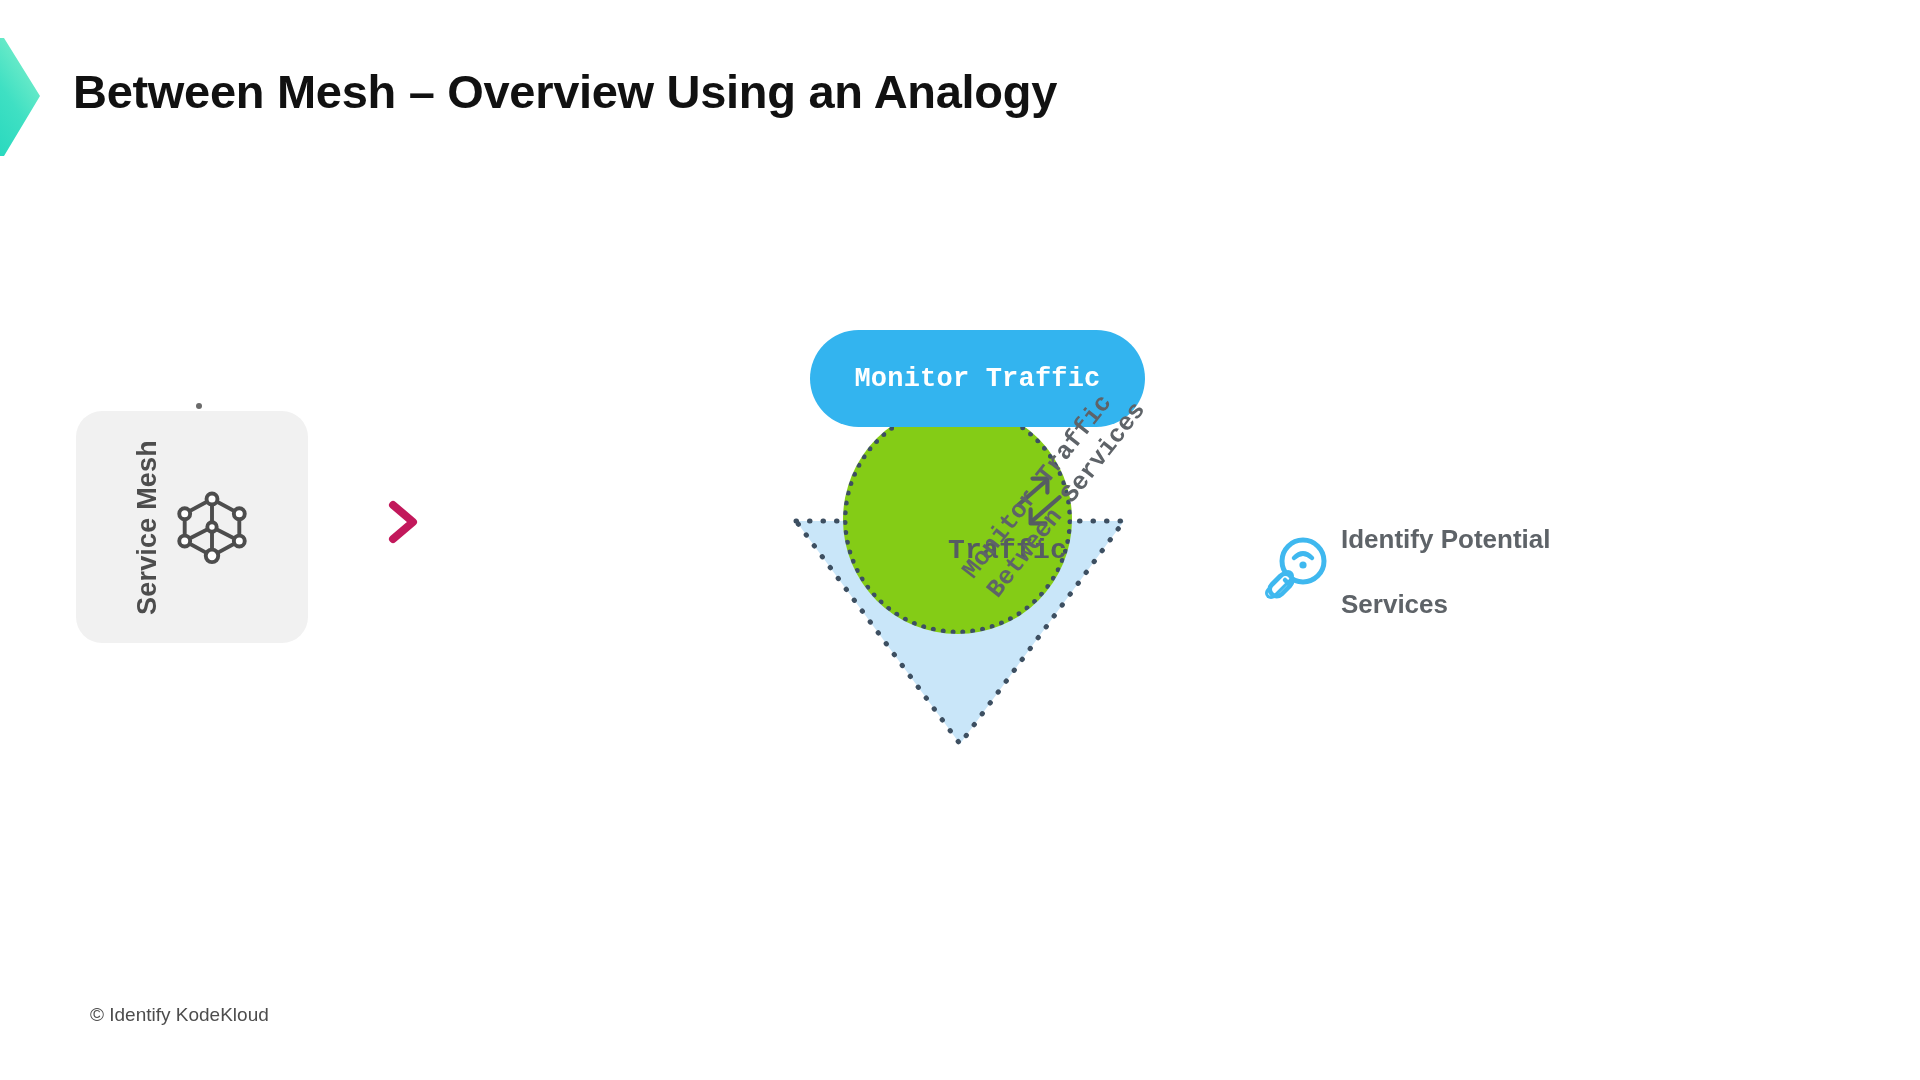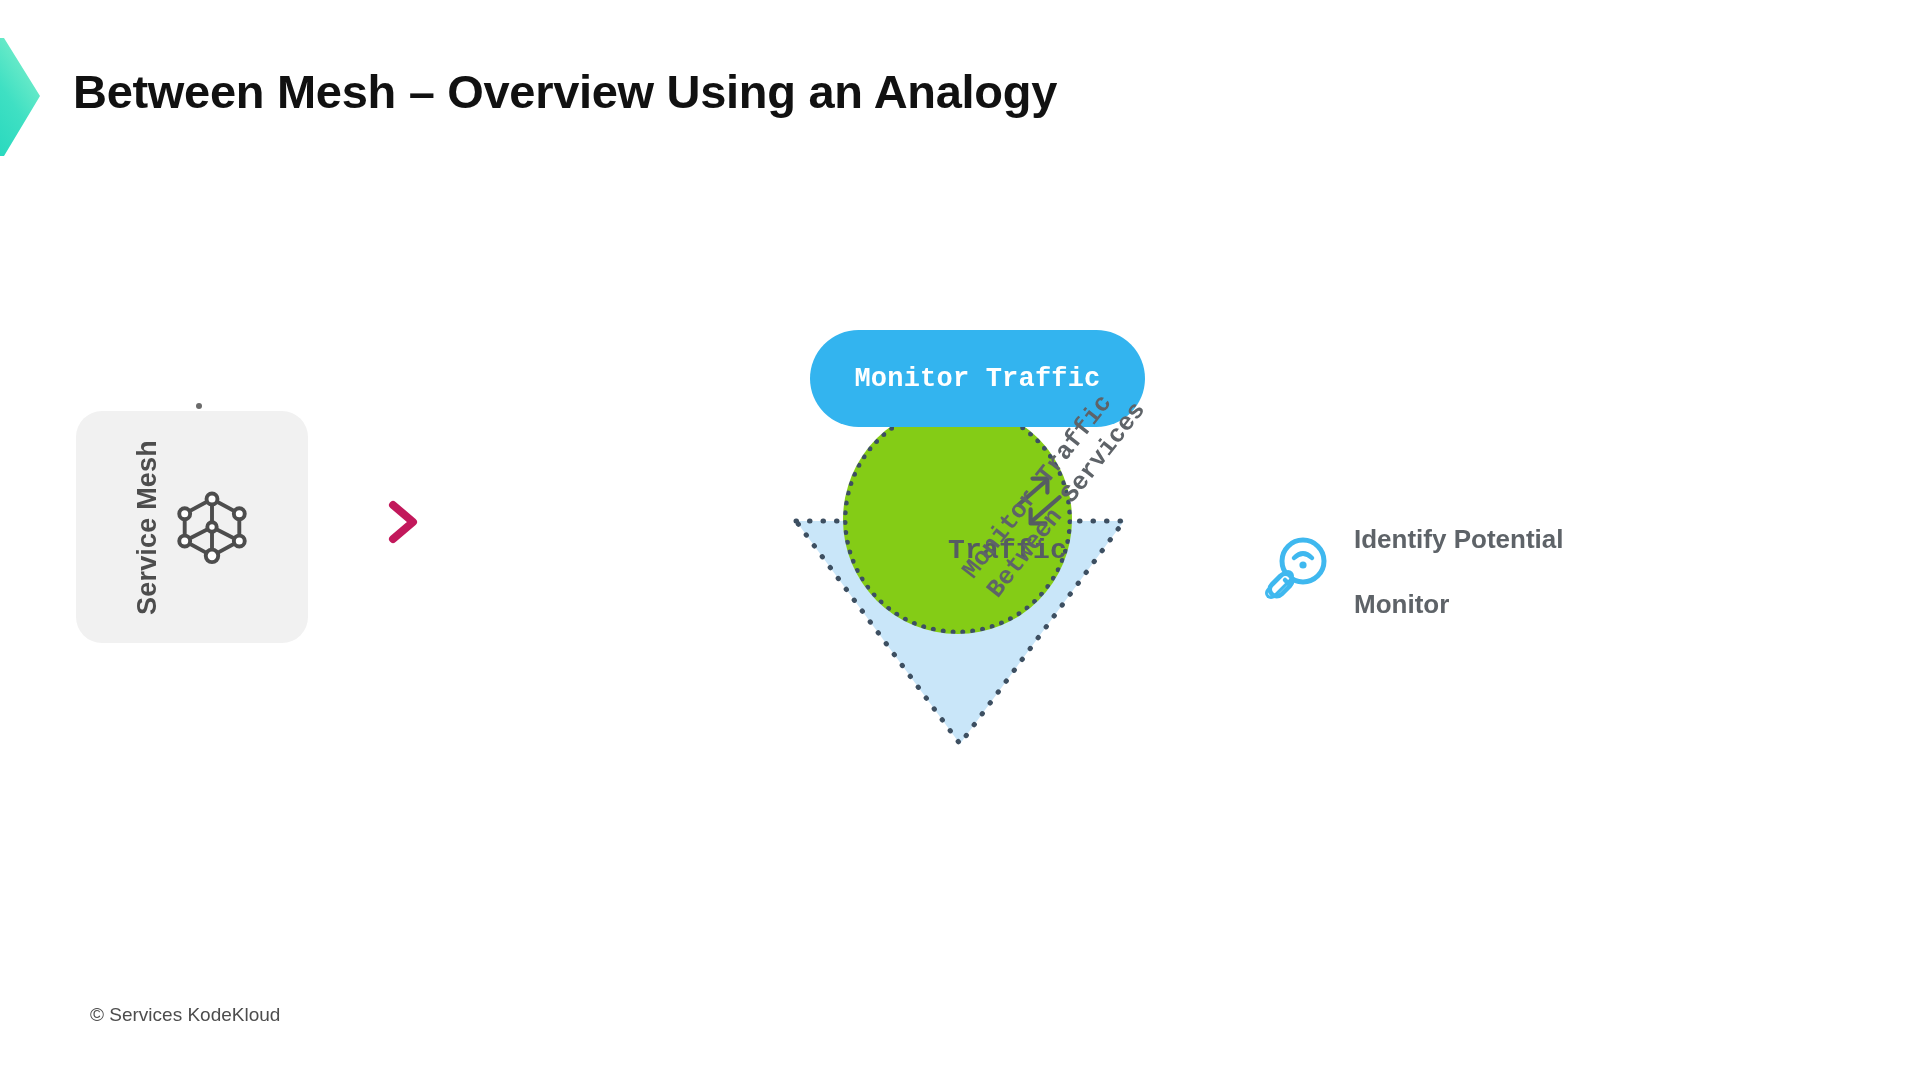--- a/index.html
+++ b/index.html
@@ -176,21 +176,21 @@
   }
 
   
   .identify-group {
     position: absolute;
     left: 1258px;
     top: 490px;
     display: flex;
     flex-direction: row;
     align-items: center;
-    gap: 22px;
+    gap: 9px;
   }
 
   .magnifier-icon { width: 74px; height: 74px; flex: 0 0 auto; }
 
   .identify-label {
     font-size: 26px;
     font-weight: 700;
     color: #5e6368;
     line-height: 1.25;
     white-space: pre-line;
@@ -299,19 +299,19 @@
         <path d="M 30 42 L 13 59" stroke-width="6" stroke="#ffffff" stroke-linecap="round"></path>
         <path d="M 31 43 L 14 60" stroke-width="12" stroke="#3fb8ef" stroke-linecap="round" fill="none" opacity="0"></path>
       </g>
       <g>
         <rect x="10" y="44" width="26" height="14" rx="7" transform="rotate(-45 23 51)" fill="none" stroke="#3fb8ef" stroke-width="4.5"></rect>
         <line x1="27" y1="46" x2="32" y2="51" stroke="#3fb8ef" stroke-width="4.5" stroke-linecap="round"></line>
       </g>
     </svg>
     <div class="identify-label">
       <div>Identify Potential</div>
-      <div>Monitor</div>
+      <div>Services</div>
     </div>
   </div>
 
-  <div class="footer-copyright">© Services KodeKloud</div>
+  <div class="footer-copyright">© Identify KodeKloud</div>
 
 </div>
 
 </body></html>

